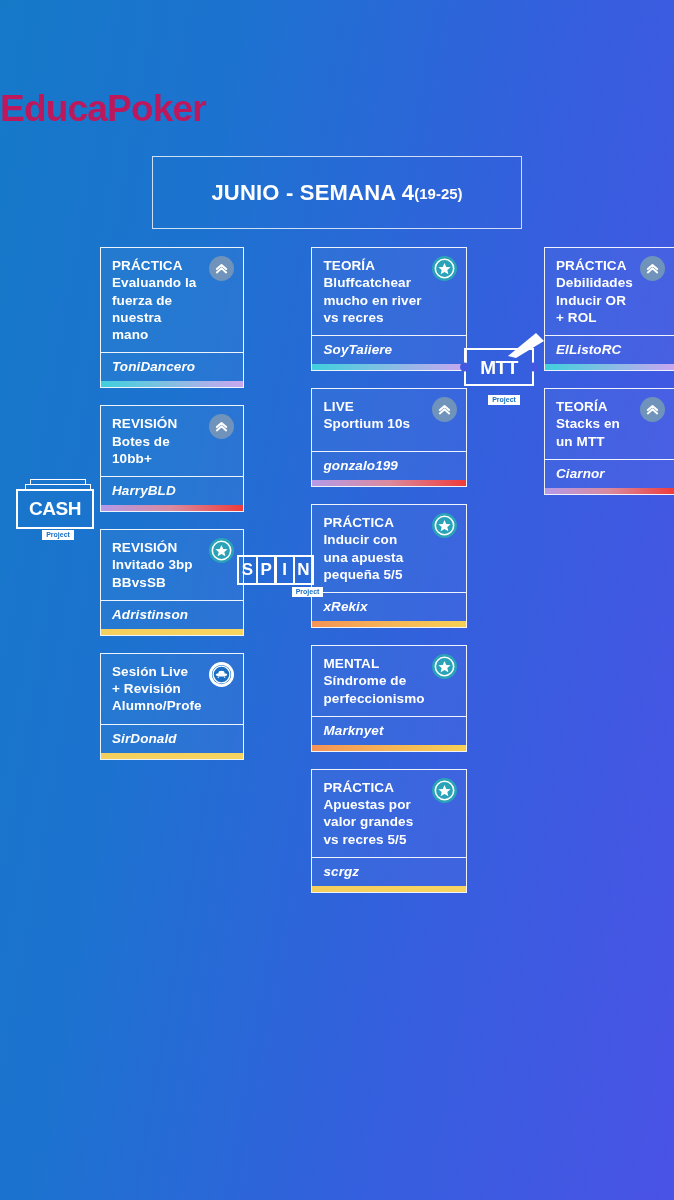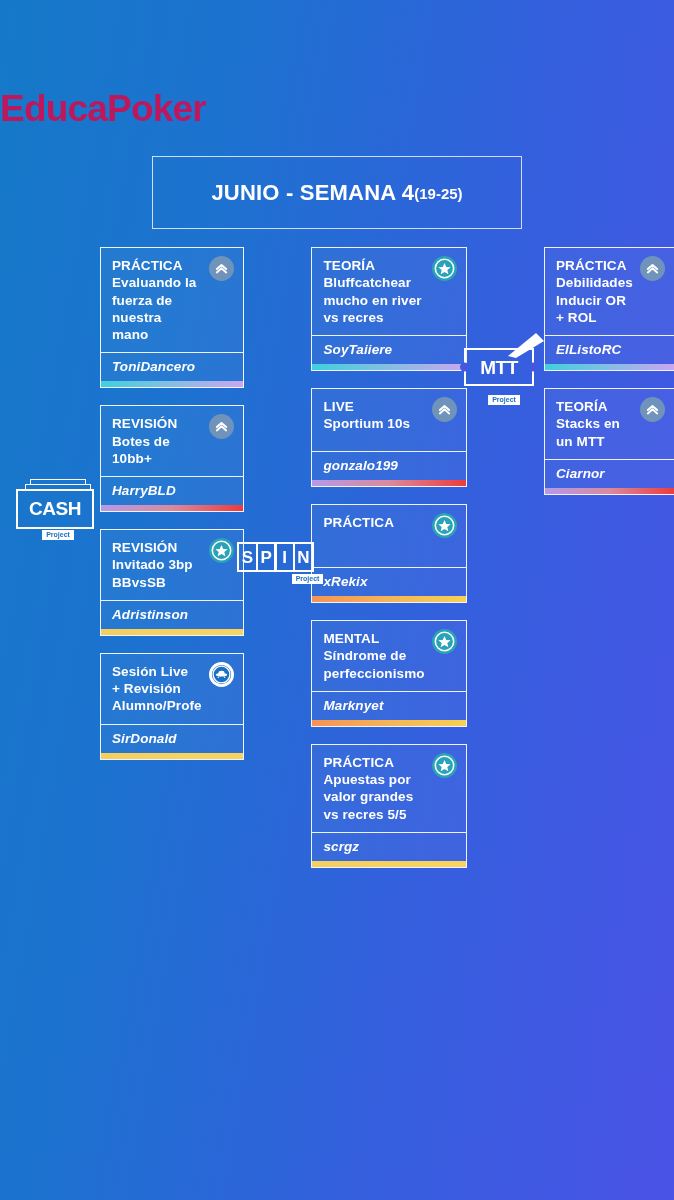--- a/index.html
+++ b/index.html
@@ -340,20 +340,21 @@
                 <path d="M3 12.2 L8 7.8 L13 12.2" fill="none" stroke="#ffffff" stroke-width="2.1" stroke-linecap="round" stroke-linejoin="round"></path>
               </svg>
             </div>
           </div>
           <div class="card-user">gonzalo199</div>
           <div class="card-bar" style="background: linear-gradient(90deg, rgb(181, 154, 232) 0%, rgb(217, 138, 158) 50%, rgb(239, 59, 59) 100%);"></div>
         </div>
         <div class="card">
           <div class="card-top">
             <div class="card-cat">PRÁCTICA</div>
+            <div class="card-desc">Inducir con una apuesta pequeña 5/5</div>
             <div class="badge badge-star">
               <svg width="21" height="21" viewBox="0 0 24 24">
                 <circle cx="12" cy="12" r="10.5" fill="none" stroke="#ffffff" stroke-width="1.8"></circle>
                 <path d="M12 5.6 L14 10.2 L19 10.6 L15.2 13.8 L16.4 18.6 L12 16 L7.6 18.6 L8.8 13.8 L5 10.6 L10 10.2 Z" fill="#ffffff"></path>
               </svg>
             </div>
           </div>
           <div class="card-user">xRekix</div>
           <div class="card-bar" style="background: linear-gradient(90deg, rgb(245, 147, 86) 0%, rgb(245, 180, 87) 50%, rgb(247, 209, 84) 100%);"></div>
         </div>

